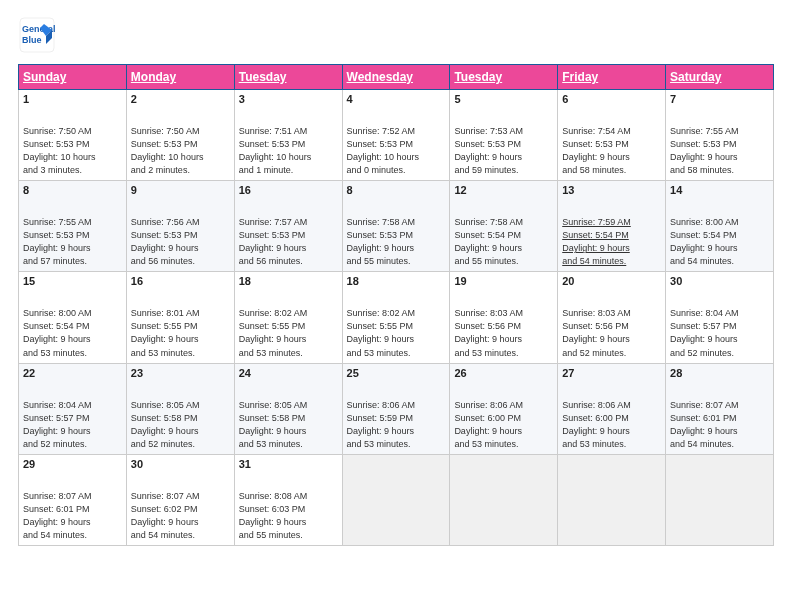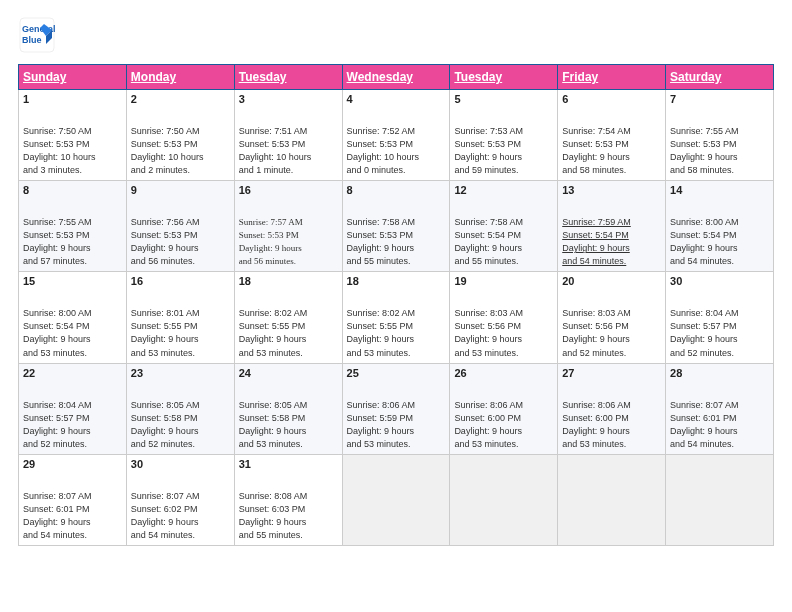--- a/index.html
+++ b/index.html
@@ -182,21 +182,21 @@
           </td>
           <td>
             <span class="day-num">9</span>
             <div class="day-info" style="white-space: pre-line;">Sunrise: 7:56 AM
 Sunset: 5:53 PM
 Daylight: 9 hours
 and 56 minutes.</div>
           </td>
           <td>
             <span class="day-num">16</span>
-            <div class="day-info" style="white-space: pre-line; font-family: Liberation Serif, serif;">Sunrise: 7:57 AM
+            <div class="day-info" style="white-space: pre-line;">Sunrise: 7:57 AM
 Sunset: 5:53 PM
 Daylight: 9 hours
 and 56 minutes.</div>
           </td>
           <td>
             <span class="day-num">8</span>
             <div class="day-info" style="white-space: pre-line;">Sunrise: 7:58 AM
 Sunset: 5:53 PM
 Daylight: 9 hours
 and 55 minutes.</div>

